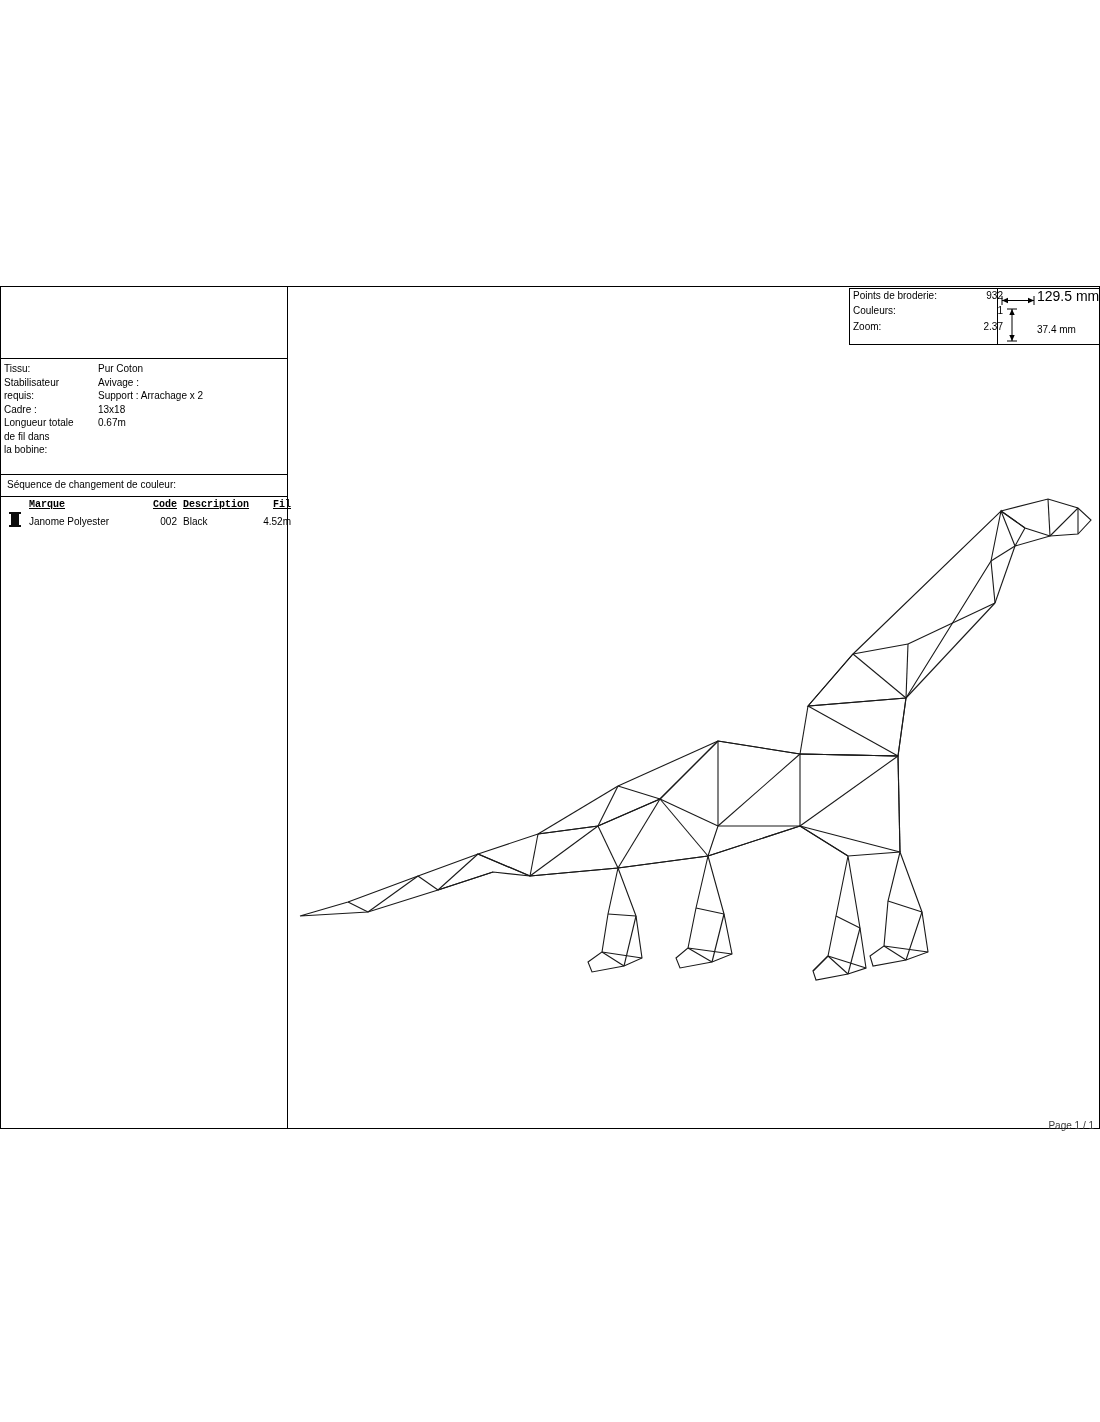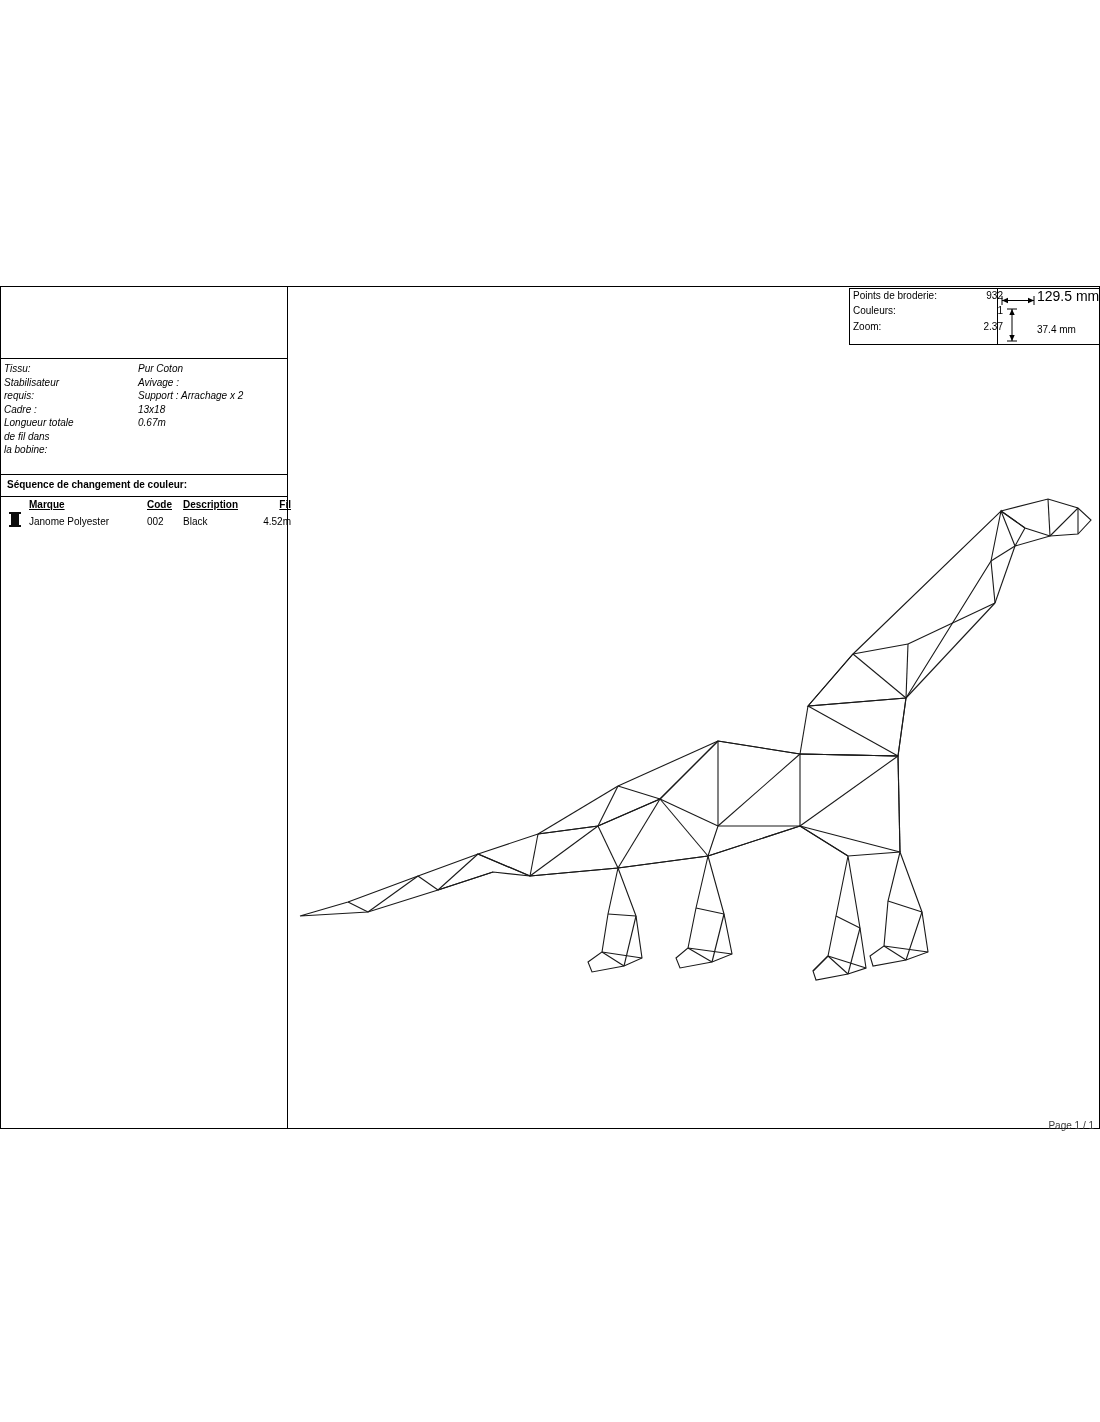--- a/index.html
+++ b/index.html
@@ -124,64 +124,62 @@
     position: absolute;
     left: 4px;
     top: 362px;
     width: 280px;
     font-size: 10px;
     line-height: 13.5px;
   }
   .specs .row {
     display: flex;
     align-items: center;
-    font-style: italic;
   }
   .specs .lbl {
     width: 94px;
     flex: 0 0 94px;
     white-space: nowrap;
   }
   .specs .val {
     white-space: nowrap;
-    margin-left: 40px;
   }
 
   
   .seq-title {
     position: absolute;
     left: 7px;
     top: 479px;
     font-size: 10px;
     white-space: nowrap;
-    font-weight: bold;
   }
   .seq-table {
     position: absolute;
     left: 7px;
     top: 497px;
     width: 278px;
     font-size: 10px;
   }
   .seq-head {
     display: flex;
     font-weight: bold;
     line-height: 15px;
+    font-family: Liberation Mono, monospace;
   }
   .seq-head span {
     text-decoration: underline;
   }
   .seq-row {
     display: flex;
     line-height: 16px;
     align-items: center;
   }
   .c-swatch { width: 22px; flex: 0 0 22px; }
   .c-brand  { width: 118px; flex: 0 0 118px; }
-  .c-code   { width: 30px; flex: 0 0 30px; text-align: left; }
+  .c-code   { width: 30px; flex: 0 0 30px; text-align: right; }
   .c-desc   { width: 66px; flex: 0 0 66px; padding-left: 6px; }
   .c-thread { width: 42px; flex: 0 0 42px; text-align: right; }
 
   .spool {
     display: inline-block;
     width: 12px;
     height: 15px;
     position: relative;
     margin-left: 2px;
   }

